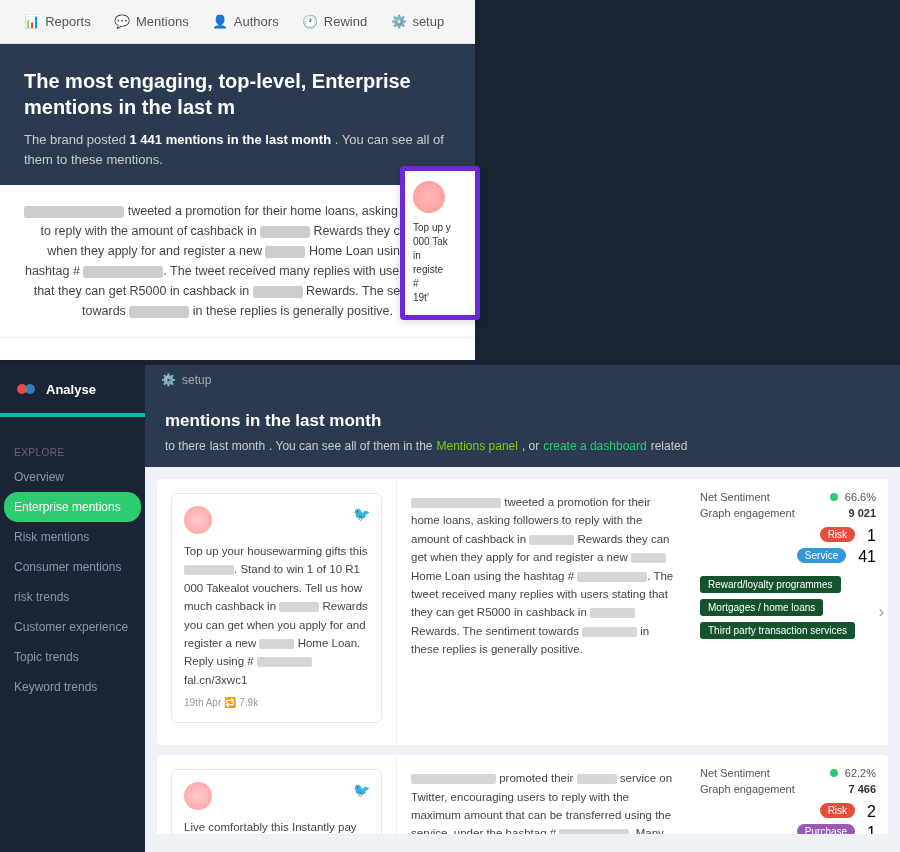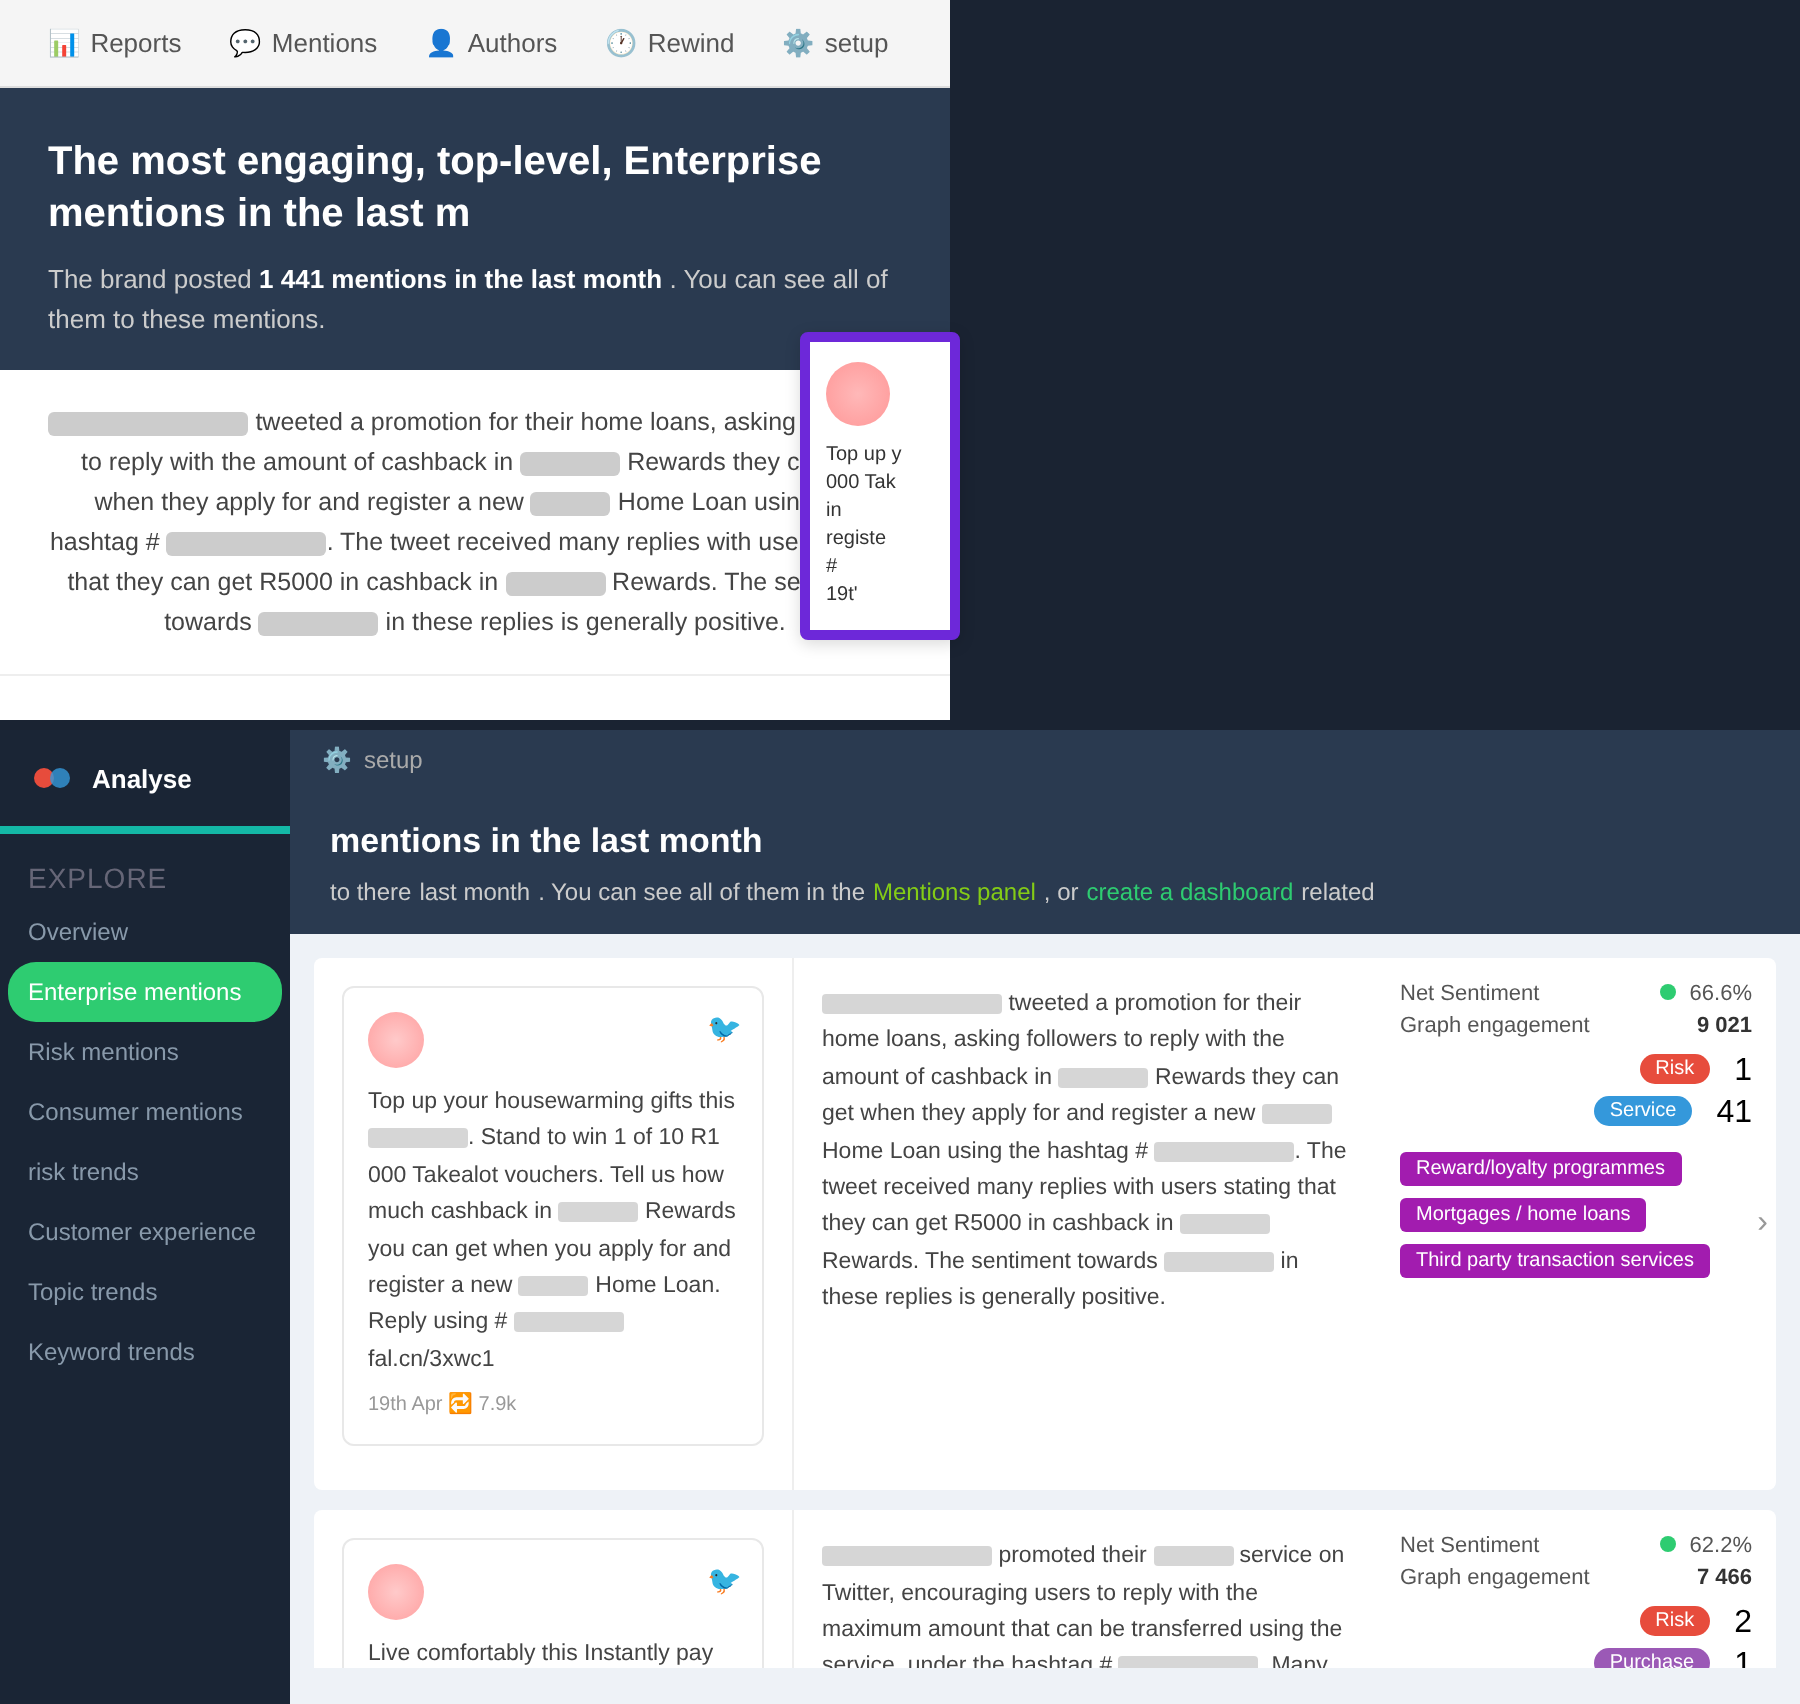--- a/index.html
+++ b/index.html
@@ -141,25 +141,26 @@
     }
     .logo-text {
       font-size: 13px;
       color: white;
       font-weight: 600;
     }
     .sidebar-section {
       padding: 8px 0;
     }
     .sidebar-label {
-      font-size: 14px;
+      font-size: 10px;
       color: #667;
       text-transform: uppercase;
       letter-spacing: 0.5px;
       padding: 6px 14px 4px;
+      margin-top: 16px;
     }
     .sidebar-item {
       padding: 8px 14px;
       font-size: 12px;
       color: #8899aa;
       cursor: pointer;
       display: flex;
       align-items: center;
     }
     .sidebar-item.active {
@@ -324,21 +325,21 @@
       align-items: center;
       gap: 8px;
       margin-bottom: 3px;
       justify-content: flex-end;
     }
     .category-tags {
       margin-top: 8px;
     }
     .category-tag {
       display: inline-block;
-      background: #a21caf;
+      background: #14532d;
       color: white;
       padding: 3px 8px;
       border-radius: 3px;
       font-size: 10px;
       margin-bottom: 4px;
       margin-right: 3px;
     }
     .expand-arrow {
       position: absolute;
       right: 4px;

